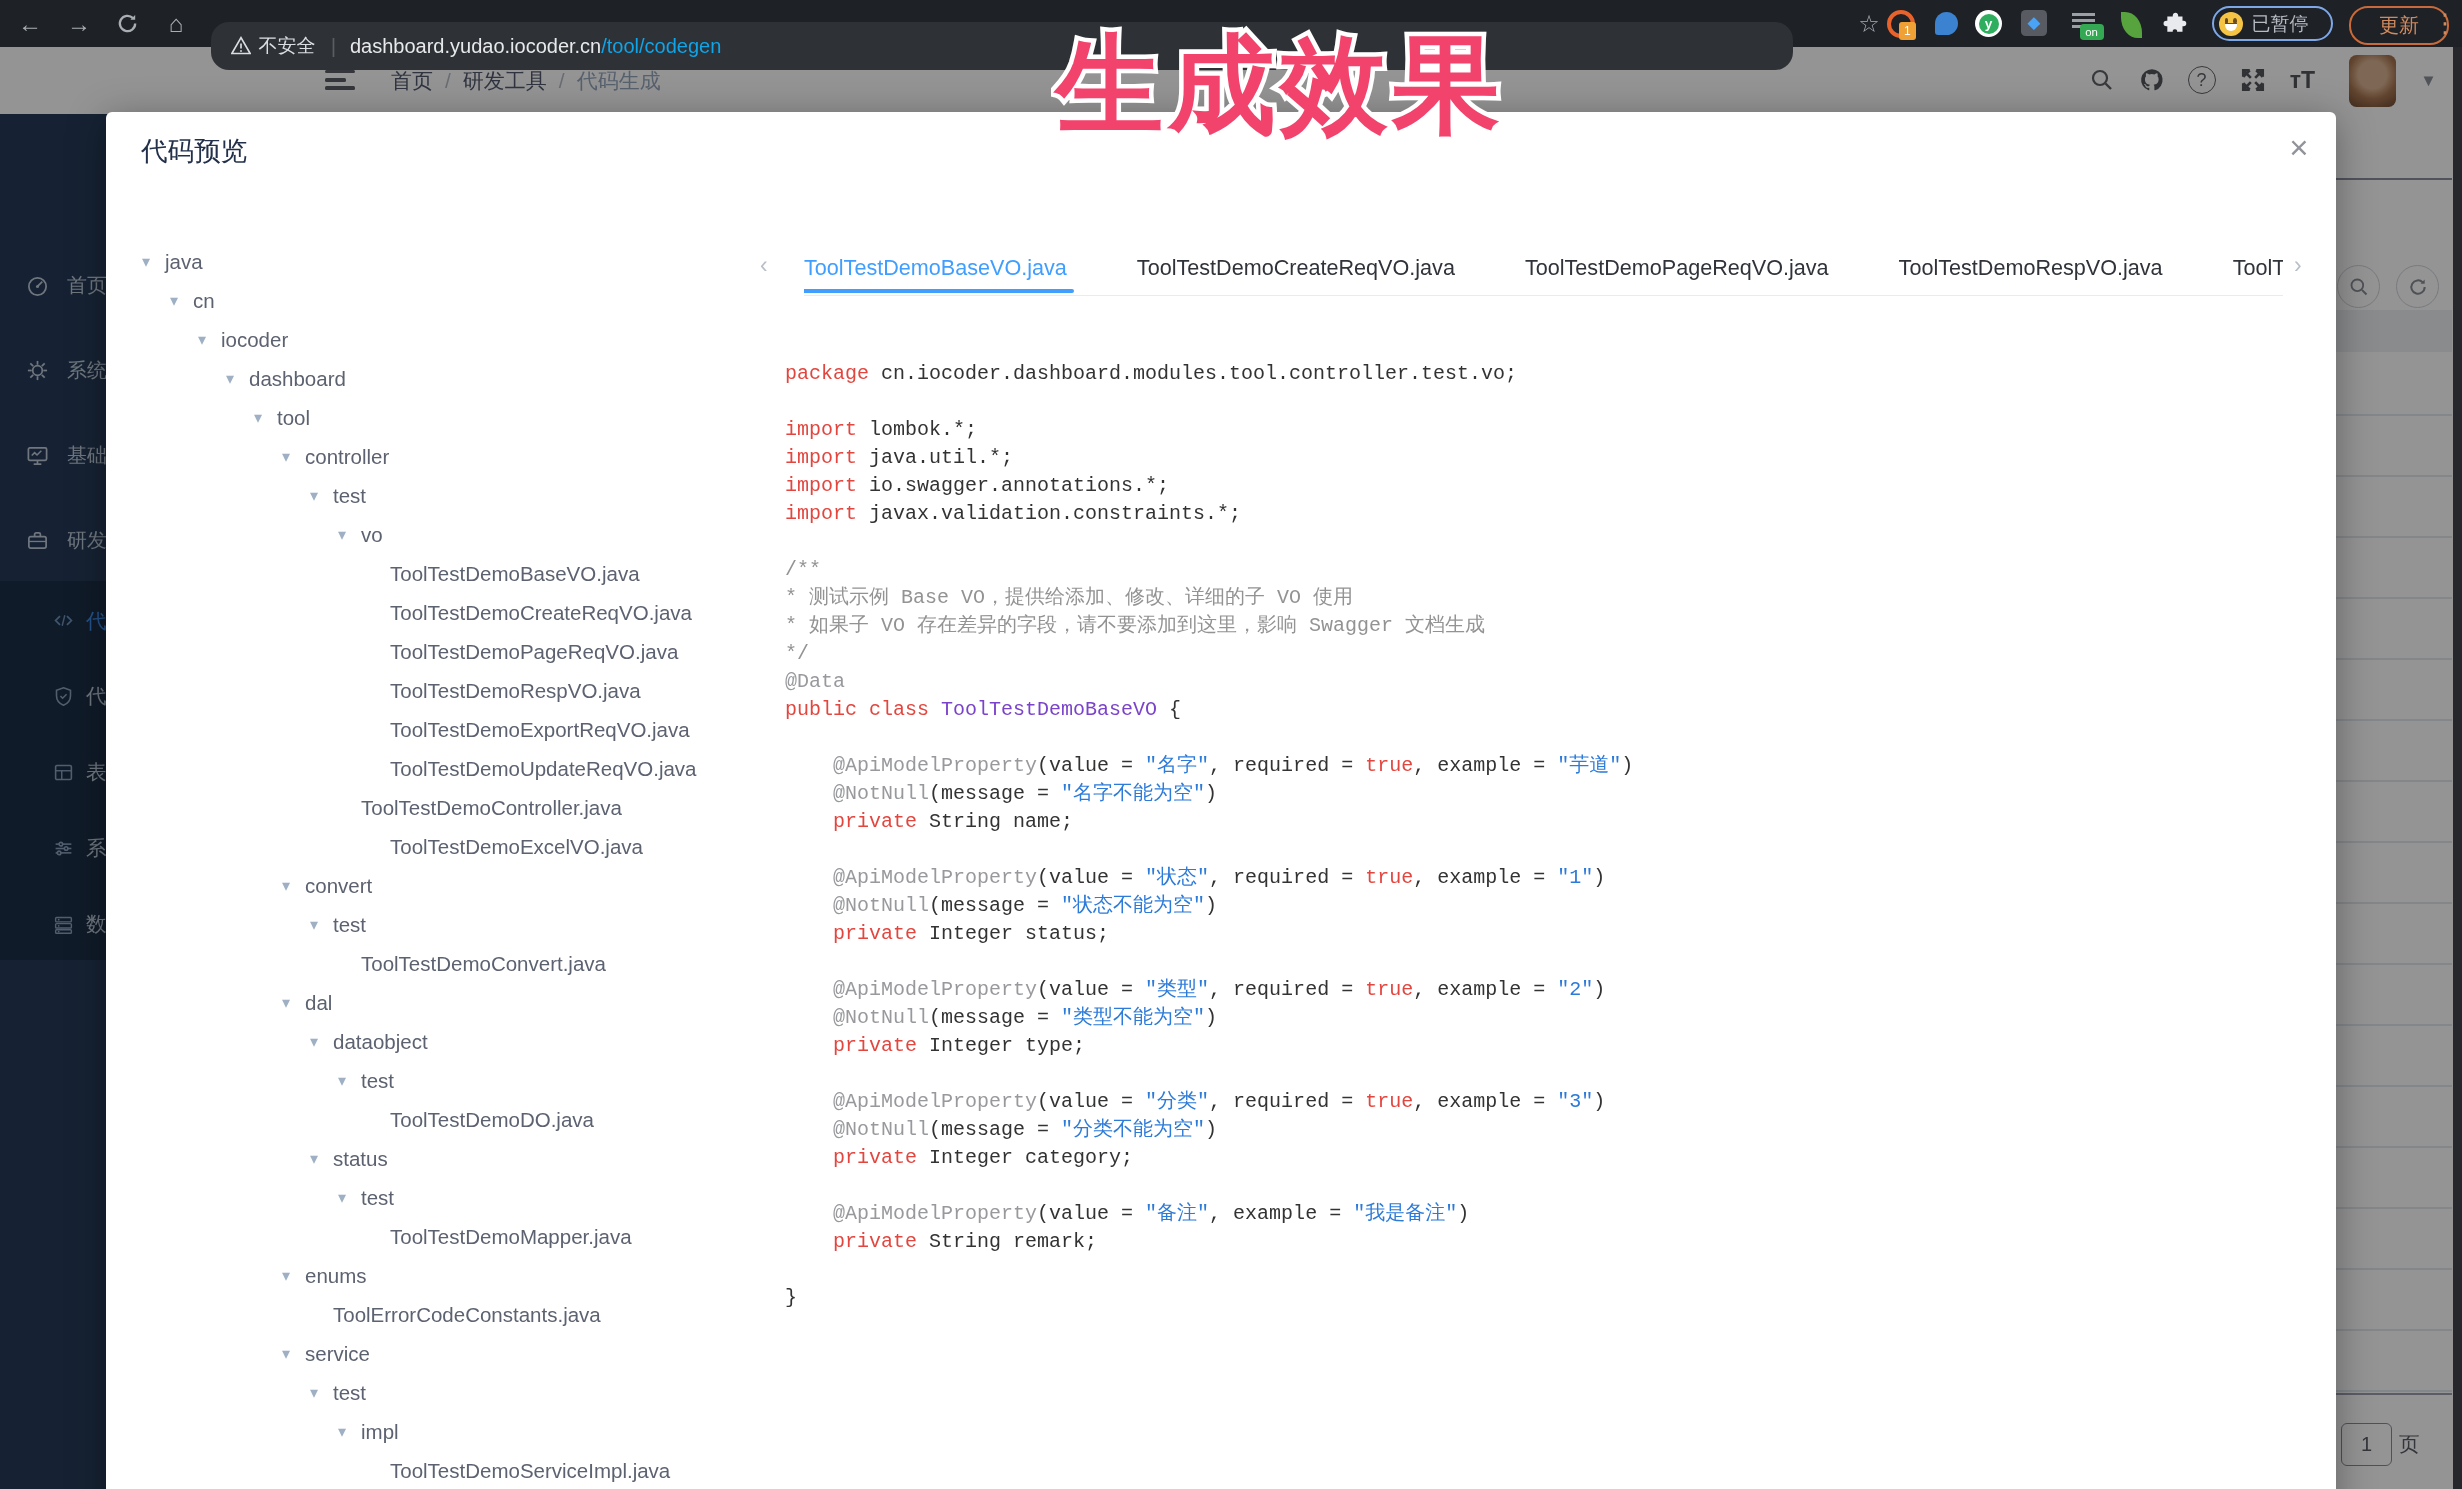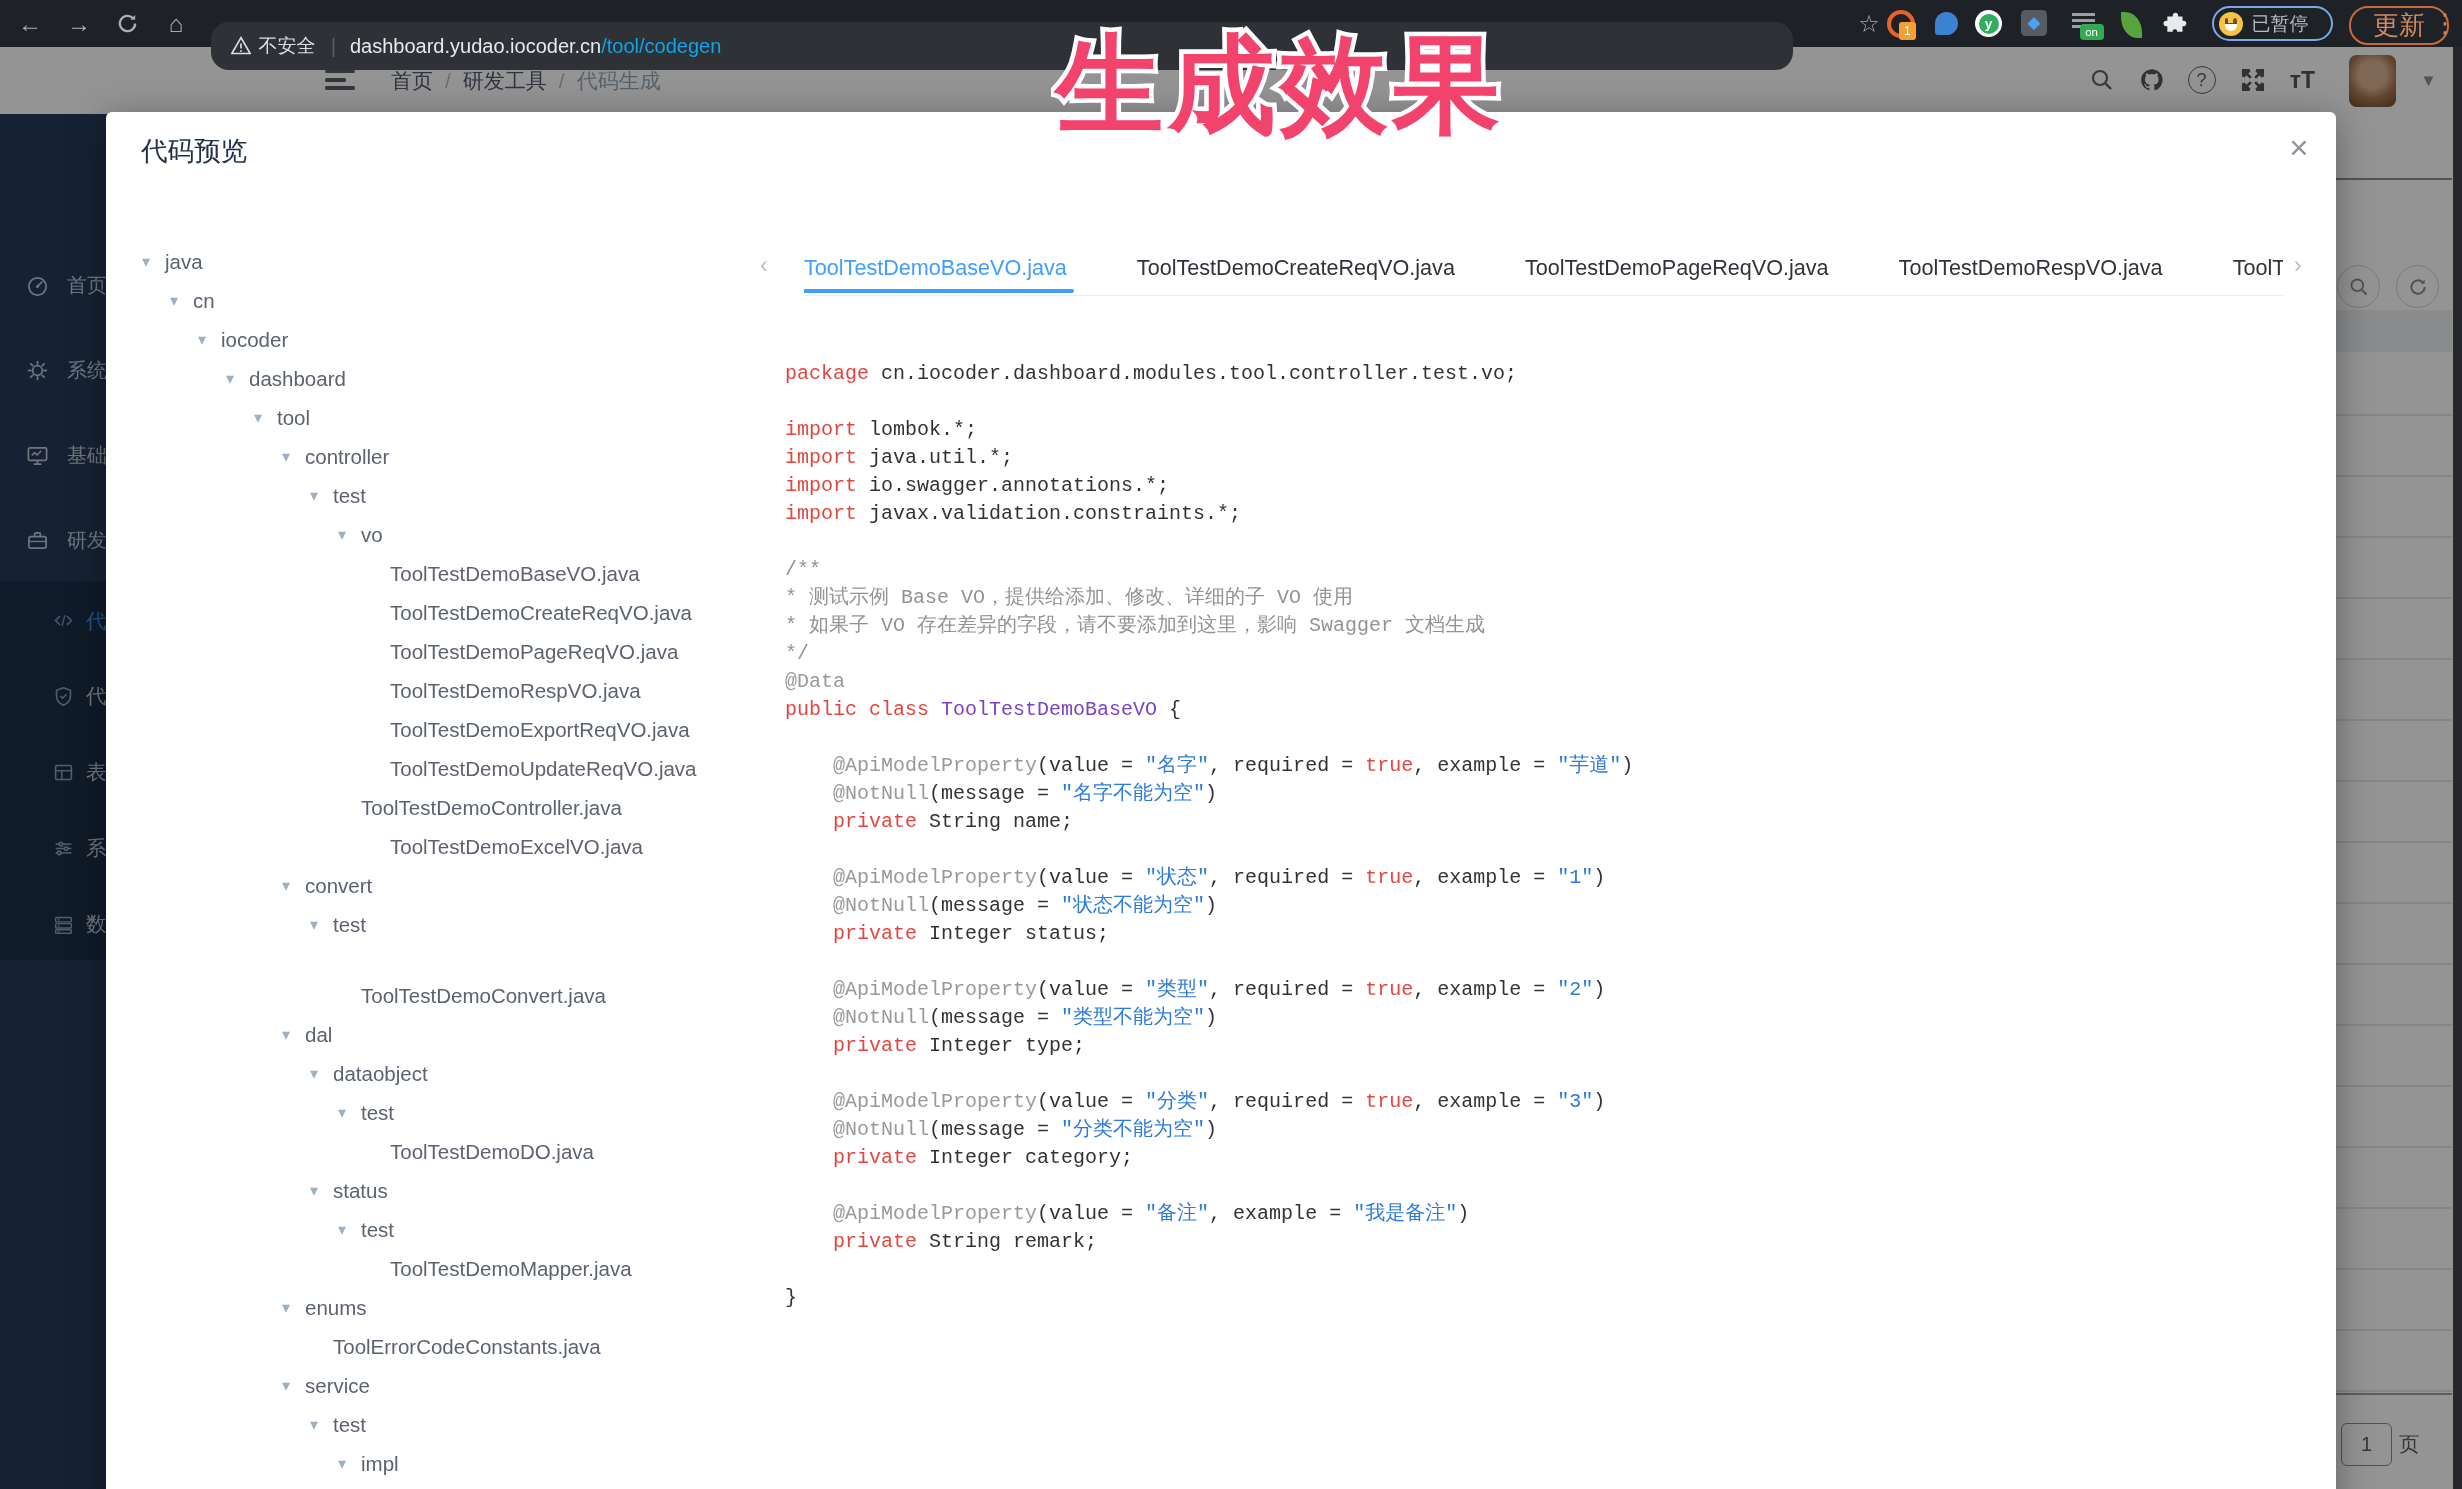--- a/index.html
+++ b/index.html
@@ -9,21 +9,21 @@
   .navic{position:absolute;top:0;height:47px;line-height:47px;font-size:24px;color:#a9aeb4;text-align:center;width:42px;}
   #omnibox{position:absolute;left:211px;top:22px;width:1582px;height:48px;border-radius:18px;background:#2e3136;
            display:flex;align-items:center;color:#e7e9ea;font-size:20px;}
   #omnibox .warn{color:#dadde1;margin:0 10.6px 0 20px;font-size:19px;display:flex;align-items:center;gap:7.6px;}
   #omnibox .sep{color:#5a5e64;margin:0 13.7px 0 4.6px;font-size:21px;}
   .url-path{color:#0ea5e9;}
   .extic{position:absolute;top:10px;width:27px;height:27px;}
   #ext-pill-paused{position:absolute;left:2212px;top:6px;width:121px;height:35px;border:2.3px solid #7ea7e8;border-radius:19px;
        display:flex;align-items:center;gap:9px;padding-left:4.6px;box-sizing:border-box;color:#b6bac1;font-size:19px;}
   #ext-pill-update{position:absolute;left:2349px;top:6px;width:96px;height:35px;border:2.3px solid #c96a3a;border-radius:19px;
-       display:flex;align-items:center;justify-content:center;color:#d08a5e;font-size:26px;}
+       display:flex;align-items:center;justify-content:center;color:#d08a5e;font-size:20px;}
   .emoji-face{width:24px;height:24px;border-radius:50%;background:#f6c445;position:relative;}
   .emoji-face i{position:absolute;width:3.8px;height:5.3px;background:#6b4b1f;border-radius:50%;top:6.8px;}
   .emoji-face i.l{left:6px}.emoji-face i.r{right:6px}
   .emoji-face b{position:absolute;left:6px;right:6px;bottom:4.6px;height:6.8px;border-radius:0 0 9px 9px;background:#fff;border-top:1.5px solid #6b4b1f;}
   
   #appheader{position:absolute;left:0;top:47px;width:2462px;height:67px;background:#fff;}
   #logoarea{position:absolute;left:0;top:0;width:300px;height:67px;background:#263c58;display:flex;align-items:center;}
   #apptitle{color:#f4f6f9;font-size:23.5px;font-weight:bold;margin-left:29px;letter-spacing:1.5px;}
   #hamburger{position:absolute;left:325px;top:18px;width:30px;height:30px;}
   #hamburger span{display:block;height:3.8px;background:#5a5e66;margin:4.6px 0;border-radius:1.5px;}
@@ -385,21 +385,21 @@
         <span>ToolTestDemoExcelVO.java</span>
       </div>
       <div class="tree-row" style="padding-left: 140px;">
         <span class="caret">▾</span>
         <span>convert</span>
       </div>
       <div class="tree-row" style="padding-left: 168px;">
         <span class="caret">▾</span>
         <span>test</span>
       </div>
-      <div class="tree-row" style="padding-left: 196px; margin-top: 32px;">
+      <div class="tree-row" style="padding-left: 196px;">
         <span class="caret"></span>
         <span>ToolTestDemoConvert.java</span>
       </div>
       <div class="tree-row" style="padding-left: 140px;">
         <span class="caret">▾</span>
         <span>dal</span>
       </div>
       <div class="tree-row" style="padding-left: 168px;">
         <span class="caret">▾</span>
         <span>dataobject</span>

